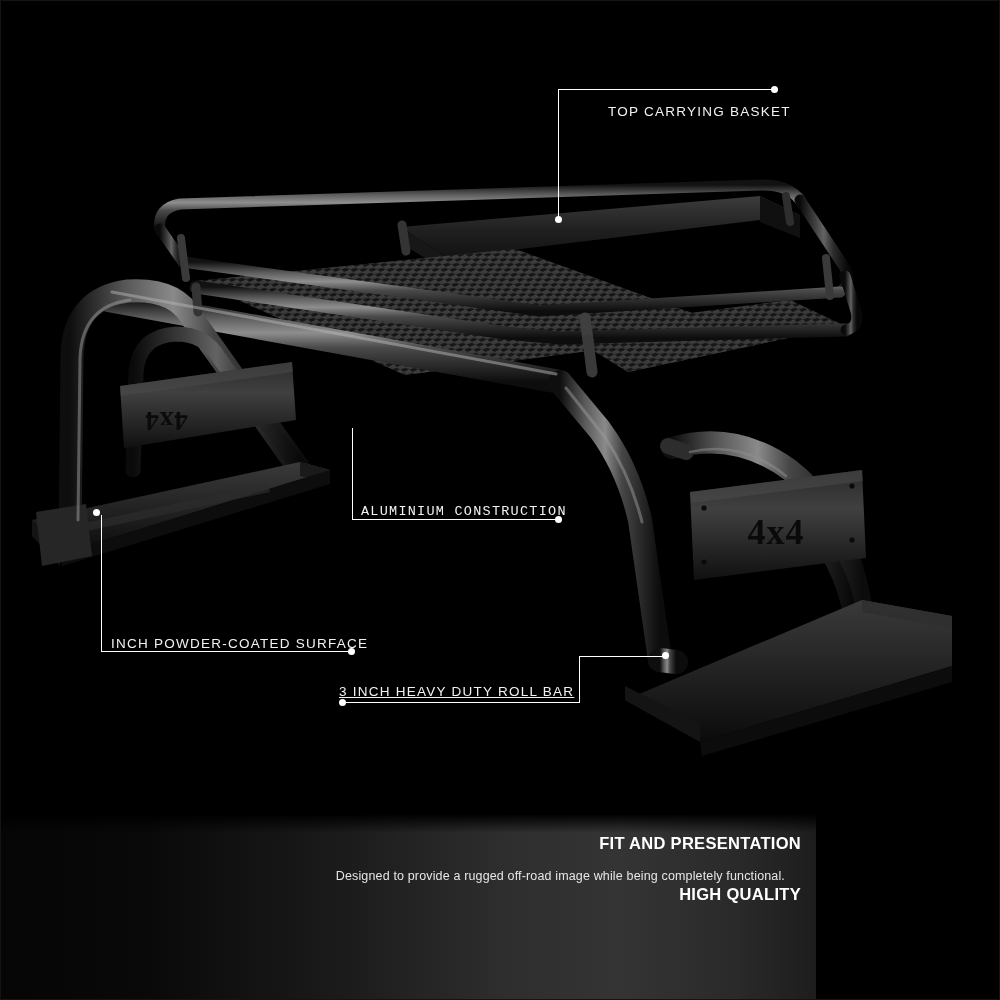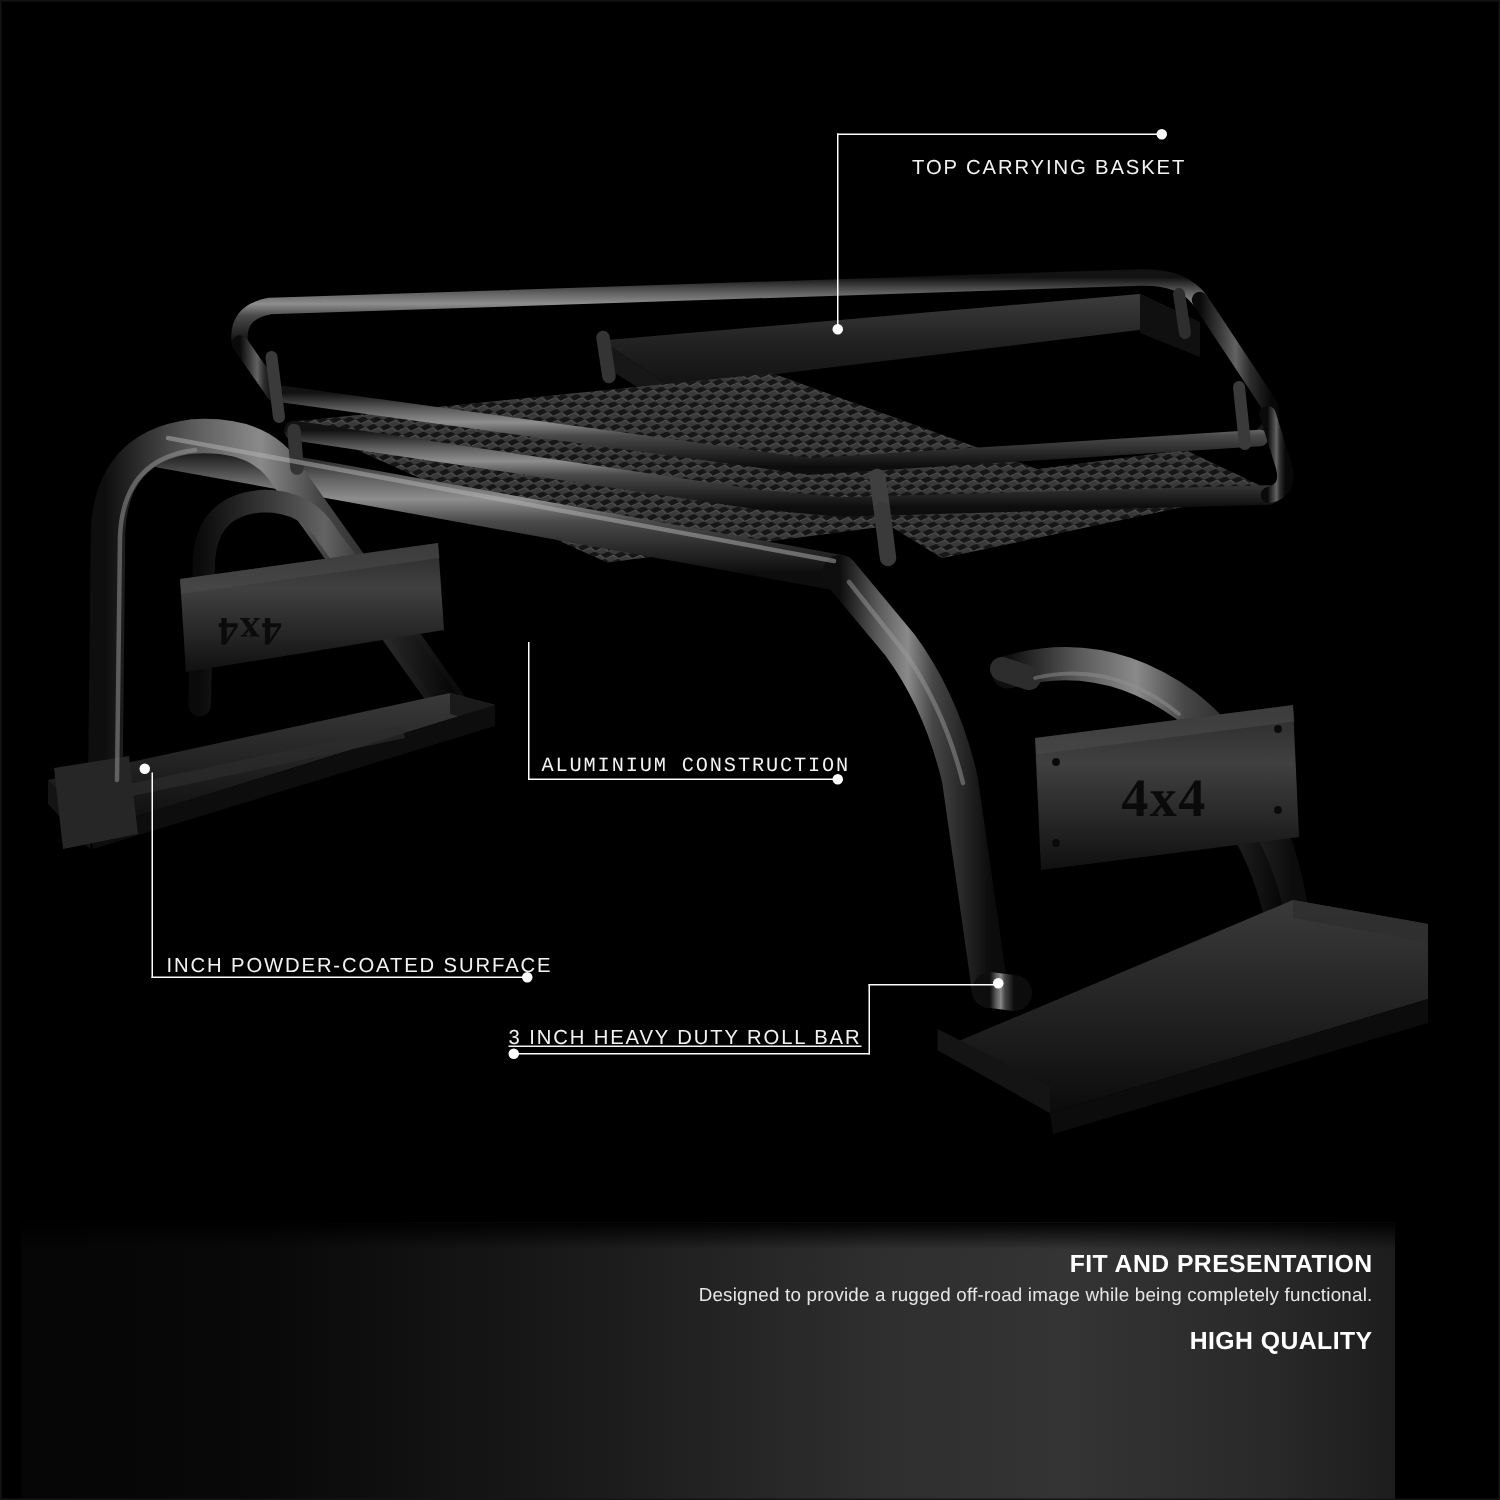--- a/index.html
+++ b/index.html
@@ -41,41 +41,41 @@
   .co-h{height:1px;}
   .co-v{width:1px;}
   .co-dot{
     position:absolute;
     width:7px;height:7px;border-radius:50%;
     background:#ffffff;
   }
 
   
   .infopanel{
-    position:absolute;left:14px;top:815px;width:916px;height:185px;
+    position:absolute;left:0;top:815px;width:816px;height:185px;
     background:
       linear-gradient(90deg,
         #050505 0%, #090909 18%, #1b1b1b 42%,
         #2e2e2e 62%, #343434 76%, #2a2a2a 90%, #1d1d1d 100%);
     z-index:30;
   }
   .infopanel::before{
     content:"";position:absolute;left:0;top:0;width:100%;height:18px;
     background:linear-gradient(180deg,rgba(0,0,0,.95),rgba(0,0,0,0));
   }
   .info-block{
     position:absolute;right:15px;text-align:right;
   }
   .info-title{
     color:#ffffff;font-size:16.5px;font-weight:700;letter-spacing:.3px;
     margin:0 0 3px 0;line-height:1.15;
   }
   .info-desc{
     color:#e6e6e6;font-size:12.5px;font-weight:400;letter-spacing:.15px;
-    line-height:1.2;margin:0;
+    line-height:1.2;margin:16px;
   }
   .blk1{top:19px;}
   .blk2{top:70px;text-align:right;}
 </style>
 </head>
 <body>
 
 <div class="stage">
 
   <div class="product">

